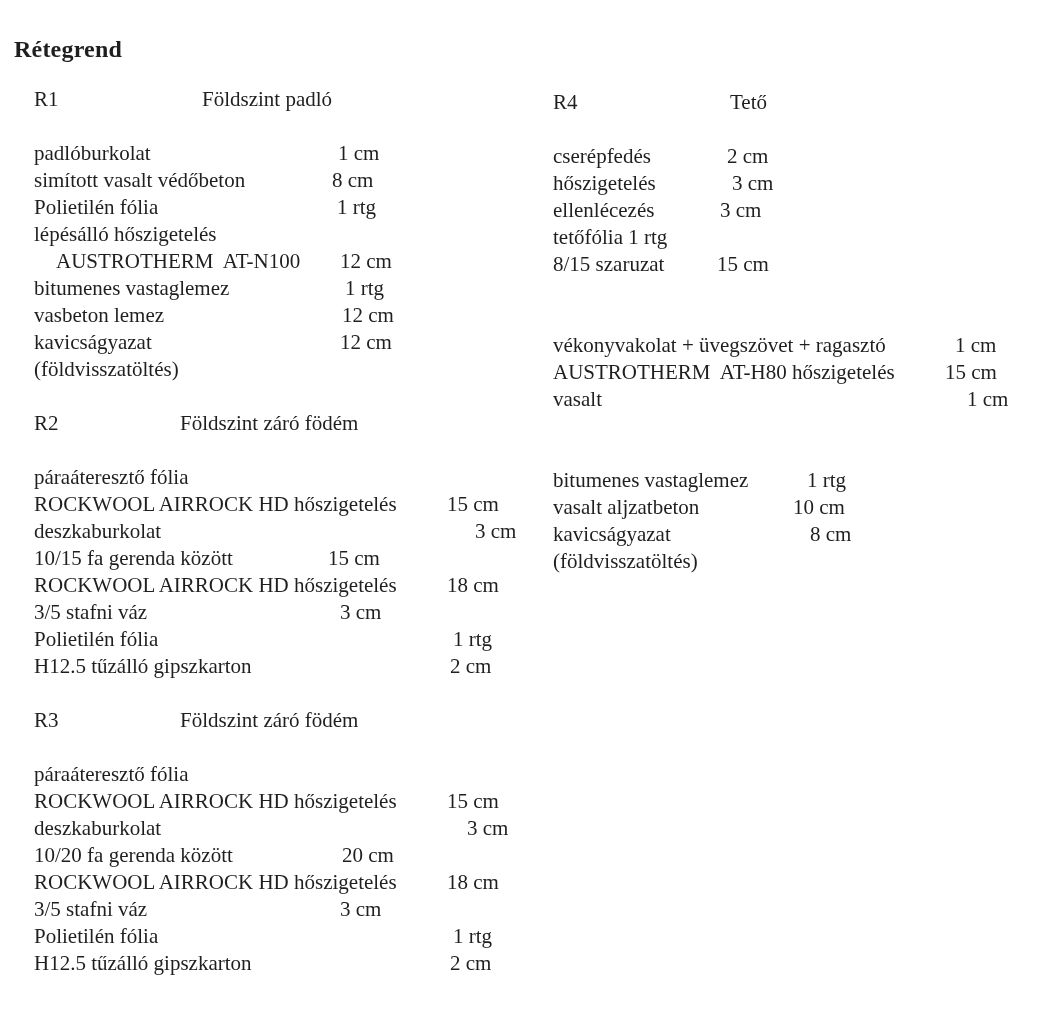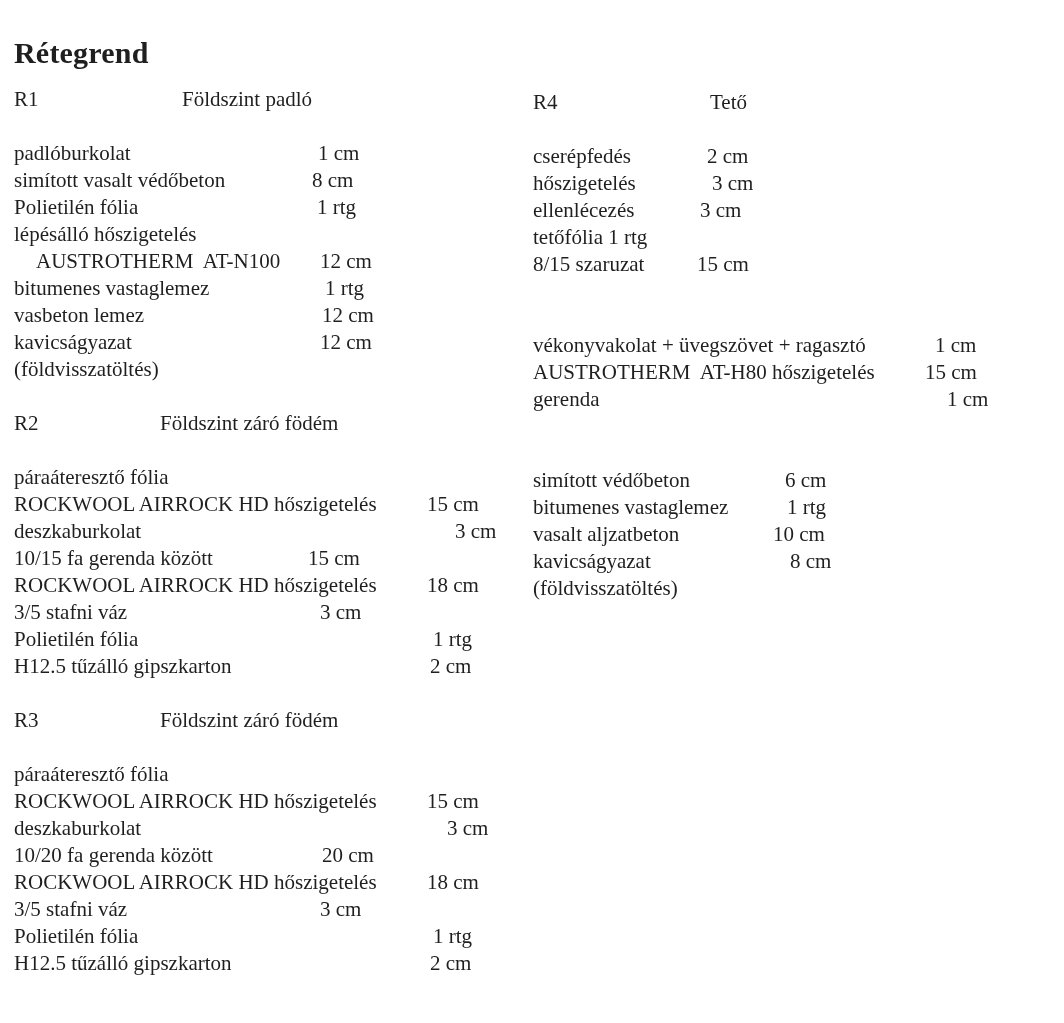--- a/index.html
+++ b/index.html
@@ -13,36 +13,37 @@
   body {
     position: relative;
     font-family: "Liberation Serif", "DejaVu Serif", serif;
     font-size: 21px;
     color: #1f1f1f;
   }
   .doc-title {
     position: absolute;
     left: 14px;
     top: 36px;
-    font-size: 30px;
+    font-size: 24px;
     font-weight: bold;
     letter-spacing: 0.2px;
     white-space: pre;
   }
   .col {
     position: absolute;
     width: 530px;
   }
   .col-left  { left: 14px;  top: 86px; }
   .col-right { left: 533px; top: 89px; }
   .line {
     position: relative;
     height: 27px;
     line-height: 27px;
     white-space: pre;
+    margin-left: 20px;
   }
   .line .abs {
     position: absolute;
     top: 0;
     white-space: pre;
   }
   .sec-id { display: inline-block; }
 </style>
 </head>
 <body style="color: rgb(31, 31, 31); background: rgb(255, 255, 255);">
@@ -90,21 +91,20 @@
     <div class="line"></div>
     <div class="line"><span>cserépfedés</span><span class="abs" style="left: 174px;">2 cm</span></div>
     <div class="line"><span>hőszigetelés</span><span class="abs" style="left: 179px;">3 cm</span></div>
     <div class="line"><span>ellenlécezés</span><span class="abs" style="left: 167px;">3 cm</span></div>
     <div class="line"><span>tetőfólia 1 rtg</span></div>
     <div class="line"><span>8/15 szaruzat</span><span class="abs" style="left: 164px;">15 cm</span></div>
     <div class="line"></div>
     <div class="line"></div>
     <div class="line"><span>vékonyvakolat + üvegszövet + ragasztó</span><span class="abs" style="left: 402px;">1 cm</span></div>
     <div class="line"><span>AUSTROTHERM  AT-H80 hőszigetelés</span><span class="abs" style="left: 392px;">15 cm</span></div>
-    <div class="line"><span>gerenda</span><span class="abs" style="left: 414px;">1 cm</span></div>
+    <div class="line"><span>vasalt</span><span class="abs" style="left: 414px;">1 cm</span></div>
     <div class="line"></div>
     <div class="line"></div>
-    <div class="line"><span>simított védőbeton</span><span class="abs" style="left: 252px;">6 cm</span></div>
     <div class="line"><span>bitumenes vastaglemez</span><span class="abs" style="left: 254px;">1 rtg</span></div>
     <div class="line"><span>vasalt aljzatbeton</span><span class="abs" style="left: 240px;">10 cm</span></div>
     <div class="line"><span>kavicságyazat</span><span class="abs" style="left: 257px;">8 cm</span></div>
     <div class="line"><span>(földvisszatöltés)</span></div>
   </div>
 
 </body></html>

